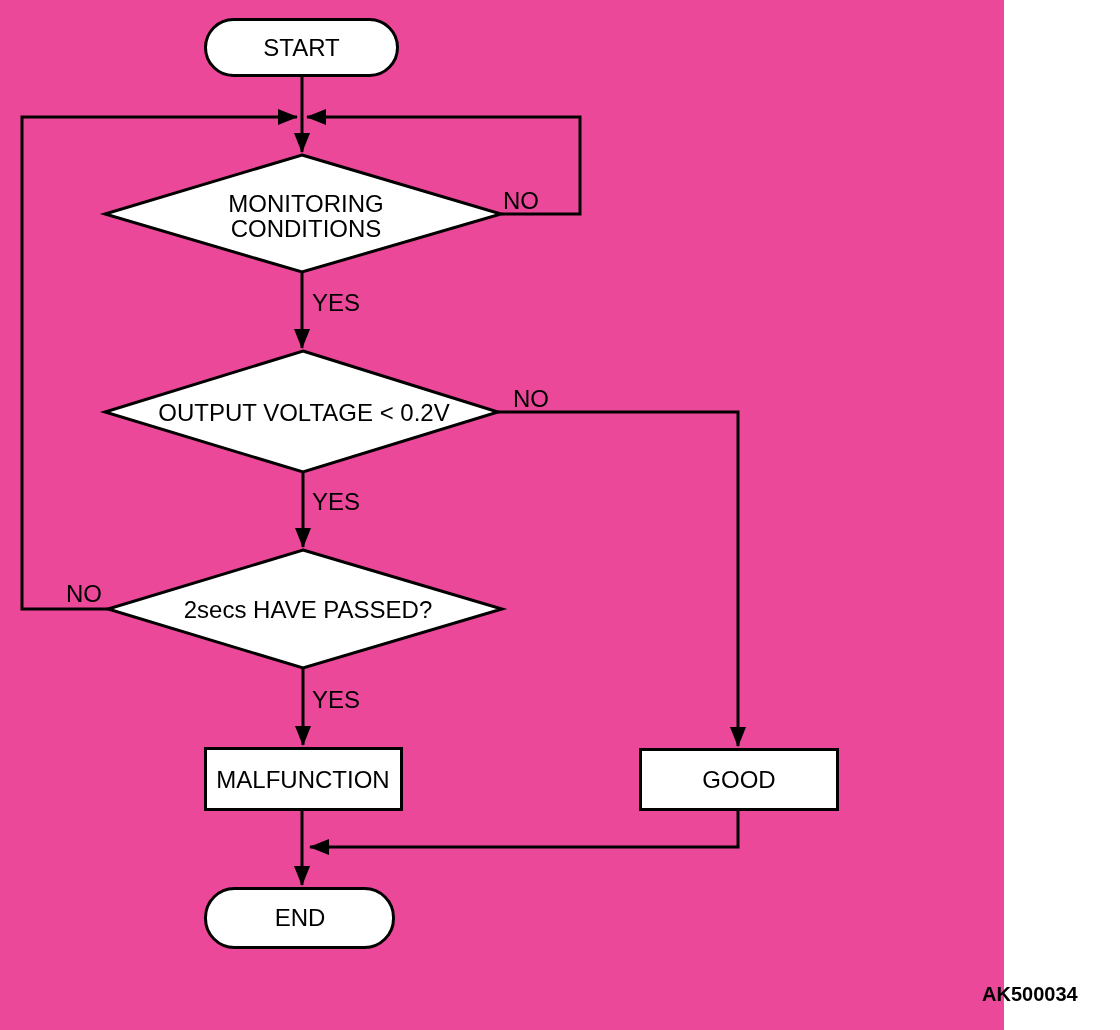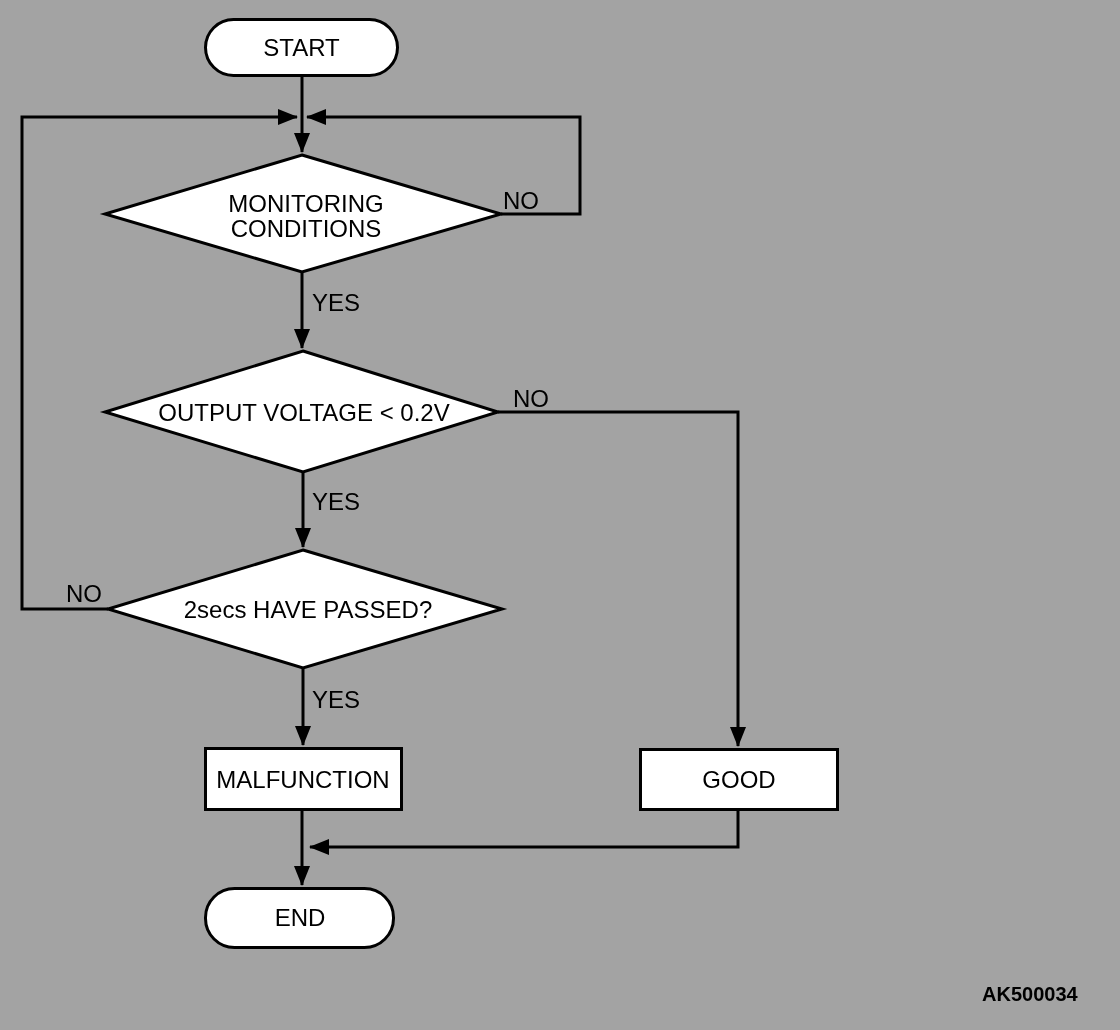--- a/index.html
+++ b/index.html
@@ -2,23 +2,23 @@
 <html><head>
 <meta charset="utf-8">
 <style>
   html, body {
     margin: 0;
     padding: 0;
     background: #ffffff;
   }
   .canvas {
     position: relative;
-    width: 1120px;
+    width: 1004px;
     height: 1030px;
-    background: #a3a3a3;
+    background: #ec4899;
     font-family: "Liberation Sans", sans-serif;
   }
   svg text {
     font-family: "Liberation Sans", sans-serif;
     font-size: 24px;
     fill: #000000;
   }
   svg text.fig-code {
     font-size: 20px;
     font-weight: bold;

